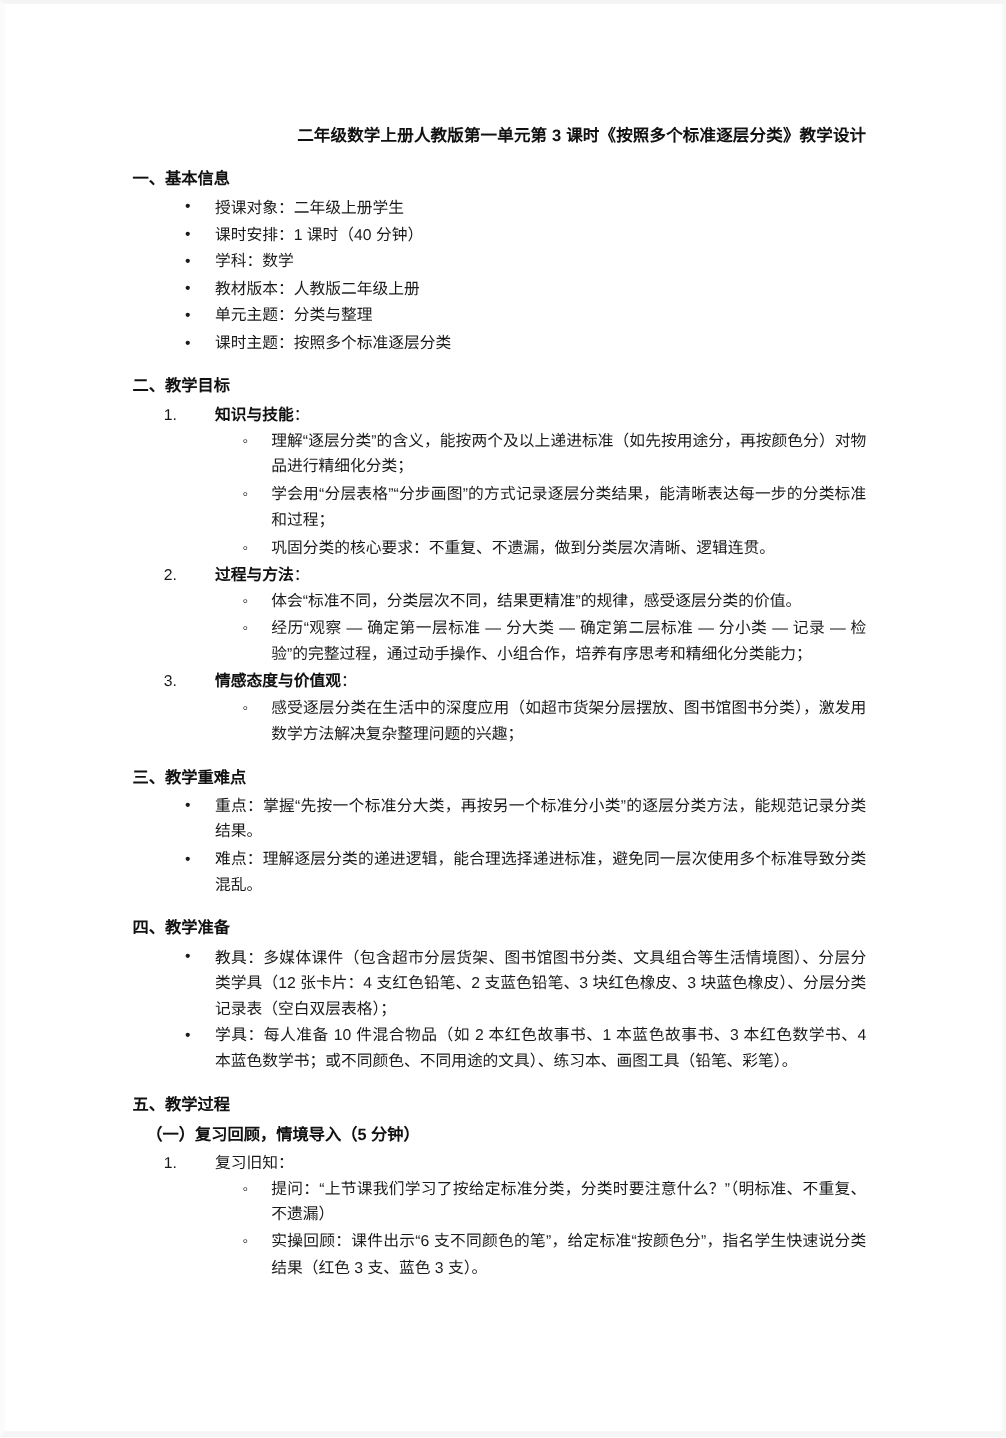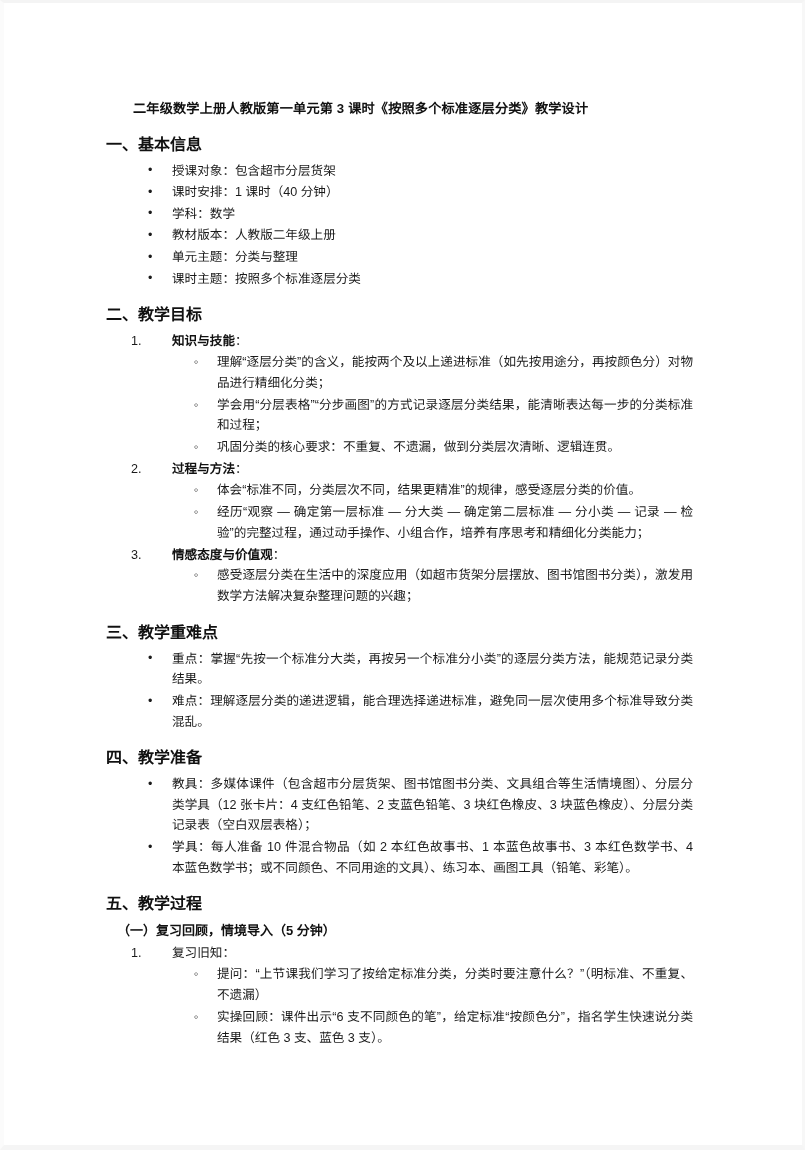--- a/index.html
+++ b/index.html
@@ -30,28 +30,28 @@
     left: 101px;
     top: 97px;
     width: 588px;
   }
 
   
   .doc-title {
     font-size: 13.2px;
     font-weight: bold;
     color: #111111;
-    text-align: left;
+    text-align: right;
     margin: 0 0 7px 0;
     padding-left: 28px;
     line-height: 1.42;
     letter-spacing: 0.15px;
   }
   .h-section {
-    font-size: 16px;
+    font-size: 13px;
     font-weight: bold;
     color: #111111;
     margin: 14px 0 3px 0;
     padding-left: 1px;
     line-height: 1.55;
   }
   .h-subsection {
     font-size: 13px;
     font-weight: bold;
     color: #111111;
@@ -145,21 +145,21 @@
 <body>
 
 <div class="page-frame">
   <div class="page-body">
 
     <div class="doc-title">二年级数学上册人教版第一单元第 3 课时《按照多个标准逐层分类》教学设计</div>
 
     <div class="sec-block">
       <div class="h-section">一、基本信息</div>
       <ul class="lvl-bullet">
-        <li>授课对象：包含超市分层货架</li>
+        <li>授课对象：二年级上册学生</li>
         <li>课时安排：1 课时（40 分钟）</li>
         <li>学科：数学</li>
         <li>教材版本：人教版二年级上册</li>
         <li>单元主题：分类与整理</li>
         <li>课时主题：按照多个标准逐层分类</li>
       </ul>
     </div>
 
     <div class="sec-block">
       <div class="h-section">二、教学目标</div>

